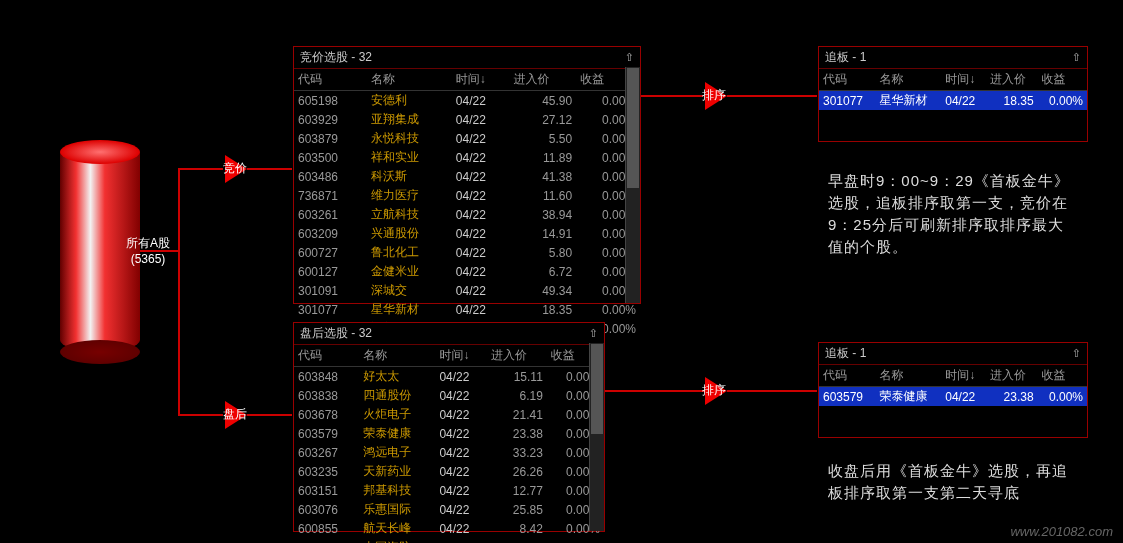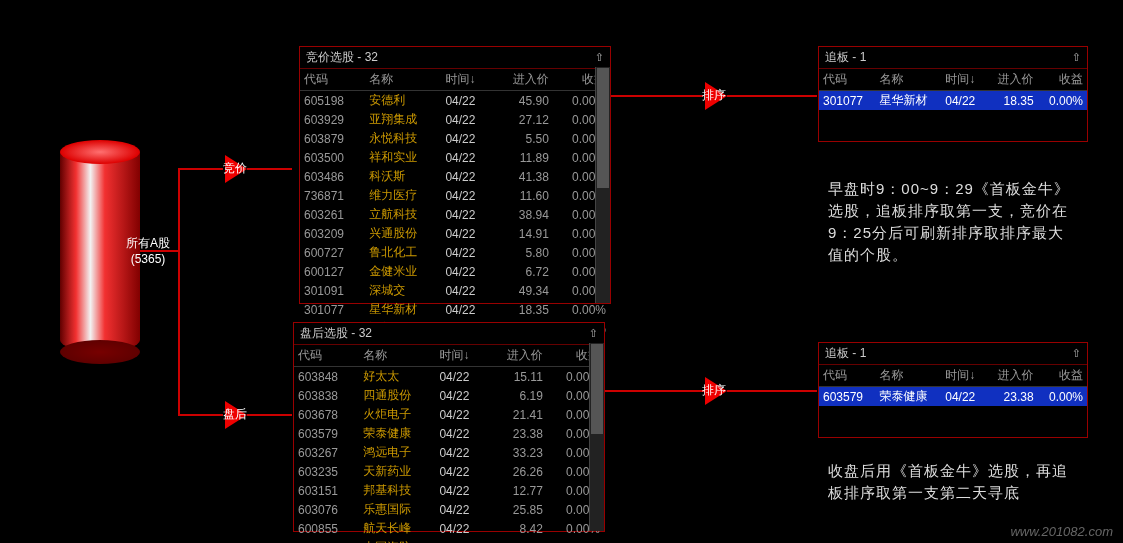--- a/index.html
+++ b/index.html
@@ -140,21 +140,21 @@
     background: #555;
     height: 40px;
   }
   .desc {
     position: absolute;
     color: #ddd;
     font-size: 15px;
     line-height: 22px;
     letter-spacing: 1px;
   }
-  th.right { text-align: right; }
+  th.right { }
 </style>
 </head>
 <body>
 
 <div class="cylinder">
   <div class="cyl-body"></div>
   <div class="cyl-top"></div>
   <div class="cyl-bottom"></div>
   <div class="cyl-label">
     <span>所有A股</span><br>
@@ -182,21 +182,21 @@
 
 <div class="tri" style="left:225px; top:401px;"></div>
 <div class="tri-label" style="left:235px; top:414px;text-align:right;">盘后</div>
 
 <div class="tri" style="left:705px; top:82px;"></div>
 <div class="tri-label" style="left:714px; top:95px;">排序</div>
 
 <div class="tri" style="left:705px; top:377px;"></div>
 <div class="tri-label" style="left:714px; top:390px;">排序</div>
 
-<div class="panel" style="left:293px; top:46px; width:312px; height:258px;margin-left:6px;">
+<div class="panel" style="left:293px; top:46px; width:348px; height:258px;">
   <div class="panel-title">
     <span>竞价选股 - 32</span>
     <span class="arrow">⇧</span>
   </div>
   <table>
     <thead>
         <tr id="p1h">
           <th>代码</th>
           <th>名称</th>
           <th>时间↓</th>
@@ -443,16 +443,16 @@
           <td class="code">603579</td>
           <td class="name">荣泰健康</td>
           <td class="time">04/22</td>
           <td class="price">23.38</td>
           <td class="ret">0.00%</td>
         </tr>
       </tbody>
   </table>
 </div>
 
-<div class="desc" style="left:828px; top:170px; width:250px;margin-top:8px;">早盘时9：00~9：29《首板金牛》选股，追板排序取第一支，竞价在9：25分后可刷新排序取排序最大值的个股。</div>
+<div class="desc" style="left:828px; top:170px; width:250px;">早盘时9：00~9：29《首板金牛》选股，追板排序取第一支，竞价在9：25分后可刷新排序取排序最大值的个股。</div>
 <div class="desc" style="left:828px; top:460px; width:250px;">收盘后用《首板金牛》选股，再追板排序取第一支第二天寻底</div>
 
 <div style="position:absolute; right:10px; bottom:4px; color:#666; font-size:13px; font-style:italic;margin-left:34px;">www.201082.com</div>
 
 </body></html>

